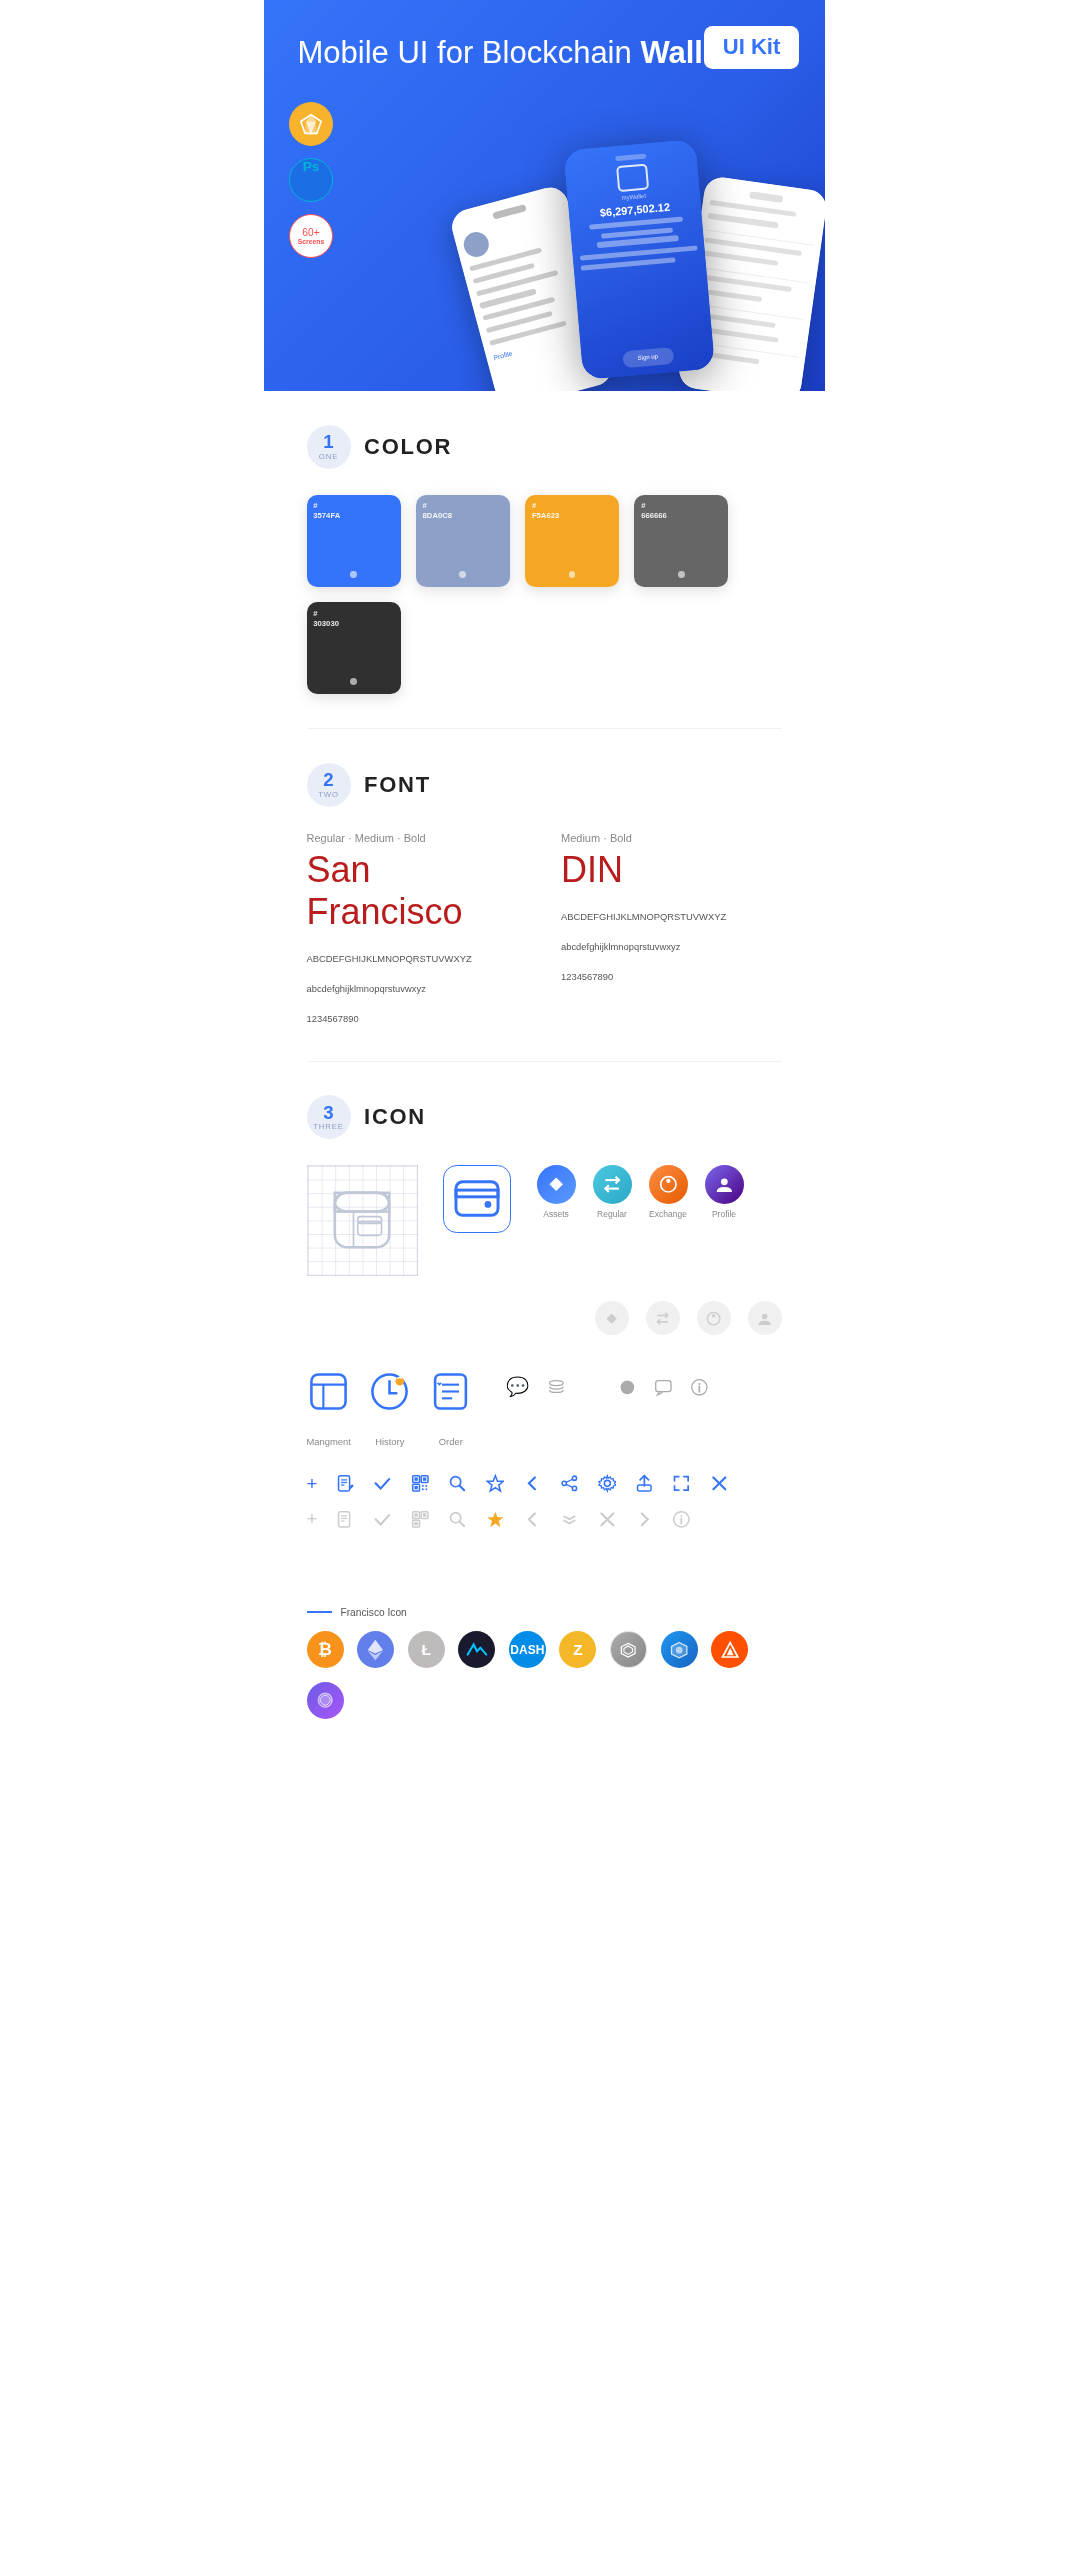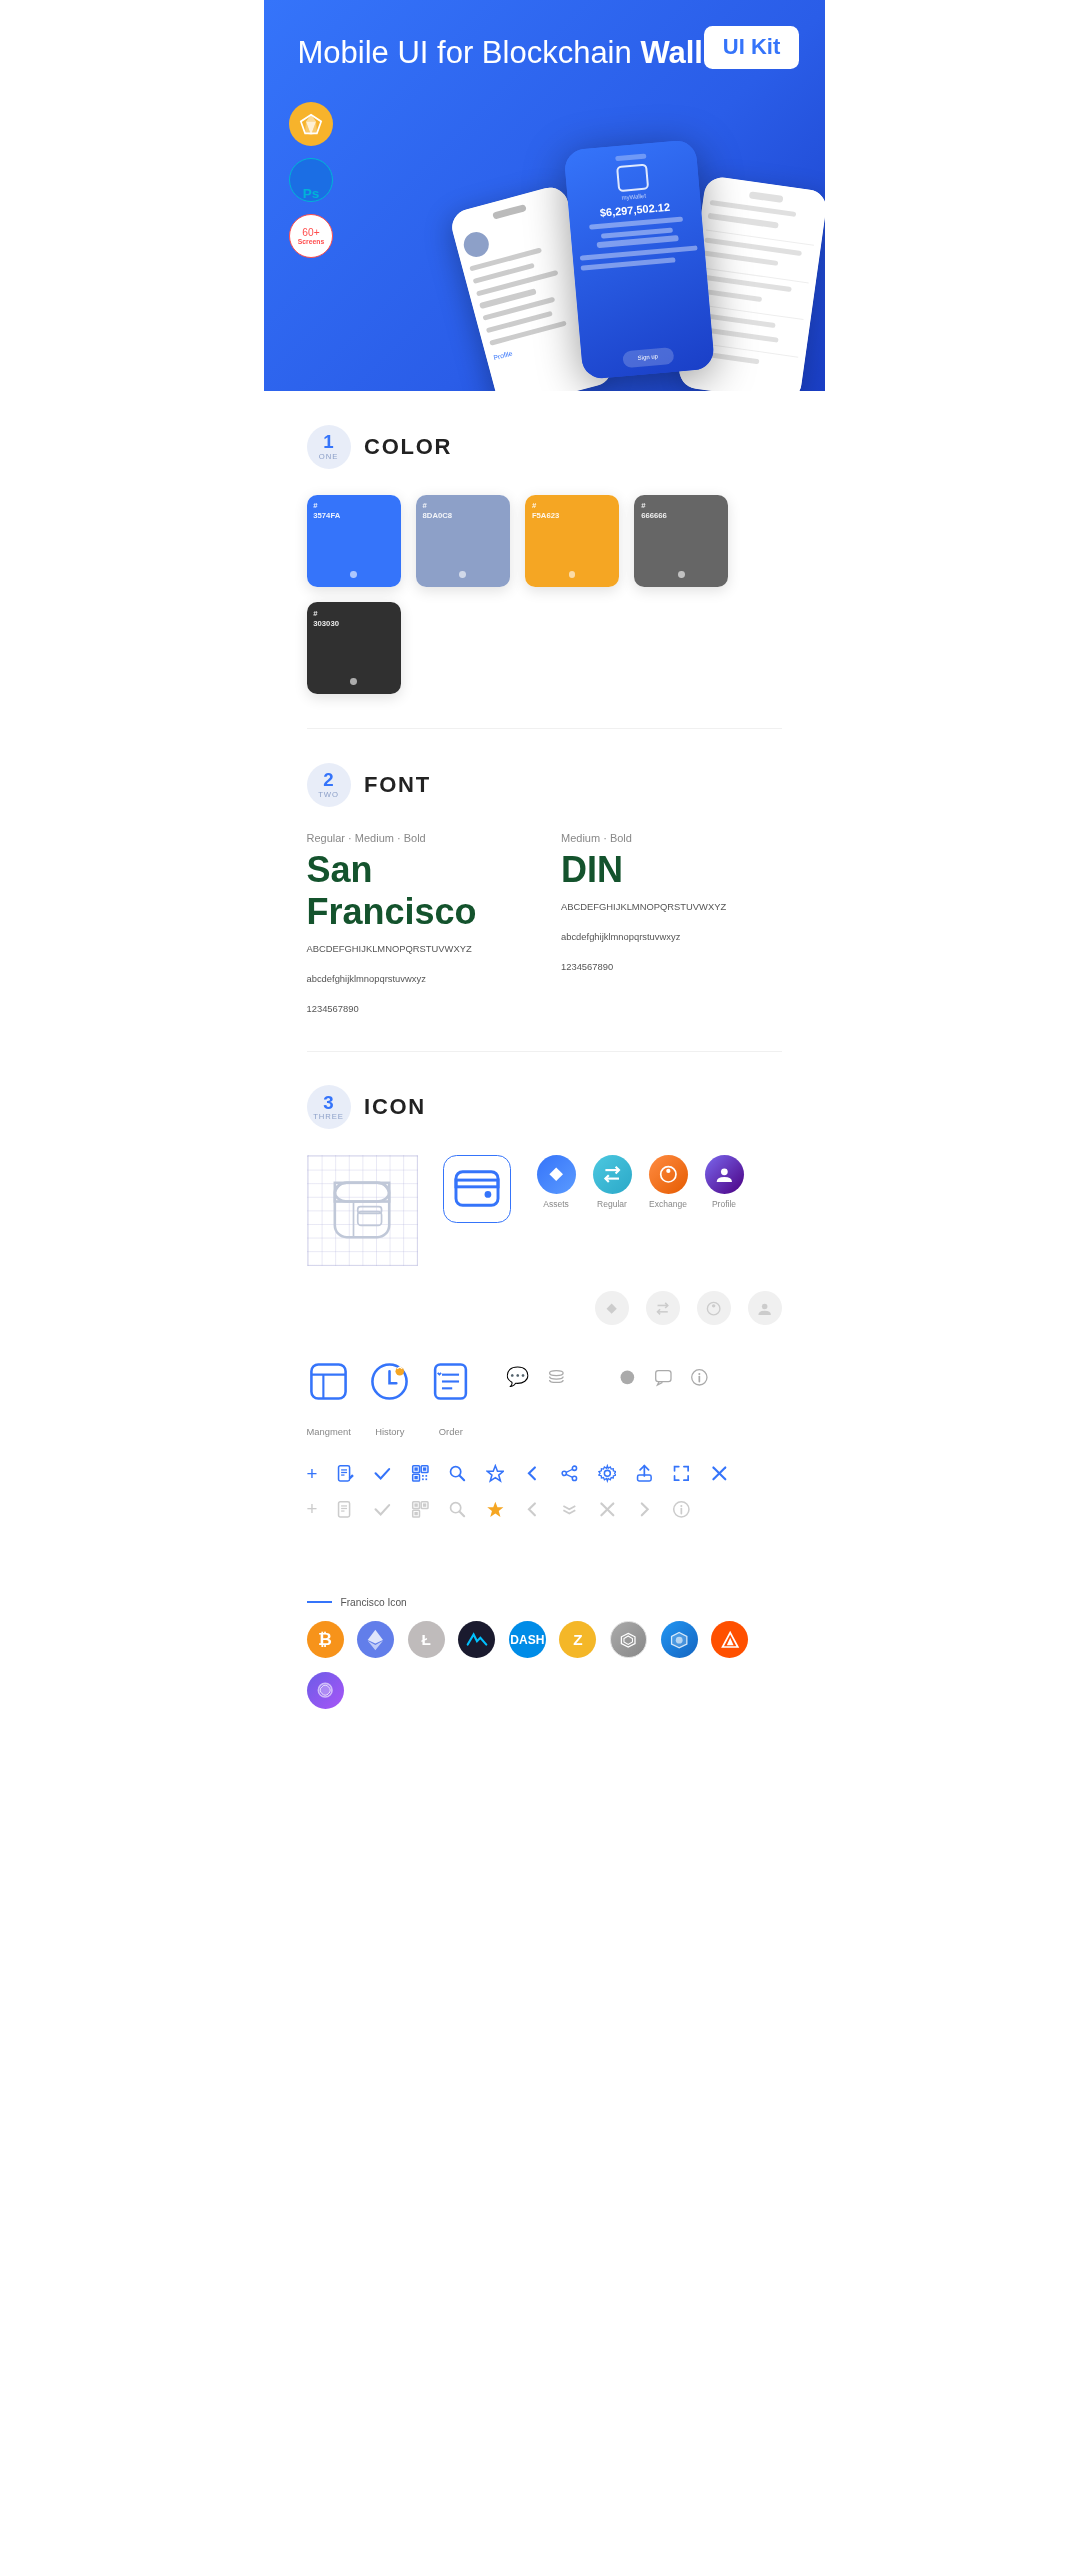--- a/index.html
+++ b/index.html
@@ -41,21 +41,21 @@
       gap: 12px;
     }
     .hero-icon-sketch {
       width: 44px; height: 44px; border-radius: 50%;
       background: #F7B32B;
       display: flex; align-items: center; justify-content: center;
     }
     .hero-icon-ps {
       width: 44px; height: 44px; border-radius: 50%;
       background: #1B6EE4;
-      display: flex; align-items: flex-end; justify-content: center;
+      display: flex; align-items: flex-start; justify-content: center;
       border: 1.7px solid #00B3D7;
     }
     .hero-icon-screens {
       width: 44px; height: 44px; border-radius: 50%;
       background: #fff;
       display: flex; align-items: center; justify-content: center;
       flex-direction: column;
       border: 1.7px solid #ff4d4d;
       color: #ff4d4d;
       font-size: 11px;
@@ -177,21 +177,21 @@
     }
     .swatch-dot {
       width: 6.8px; height: 6.8px; border-radius: 50%;
       background: rgba(255,255,255,0.6);
     }
 
     
     .font-section { background: #fff; }
     .font-grid { display: grid; grid-template-columns: 1fr 1fr; gap: 34px; }
     .font-style-label { font-size: 11px; color: #888; margin-bottom: 5.1px; }
-    .font-name { font-size: 36px; font-weight: 700; color: #14532d; margin-bottom: 8px; }
+    .font-name { font-size: 36px; font-weight: 400; color: #b91c1c; margin-bottom: 18px; }
     .font-name.din { font-family: 'Arial Narrow', Arial, sans-serif; }
     .font-chars { font-size: 9.4px; color: #555; line-height: 1.6; }
     .icon-item {
       display: flex;
       flex-direction: column;
       align-items: center;
       gap: 5.1px;
     }
     .icon-item-label { font-size: 8.5px; color: #888; }
     .icon-box {

